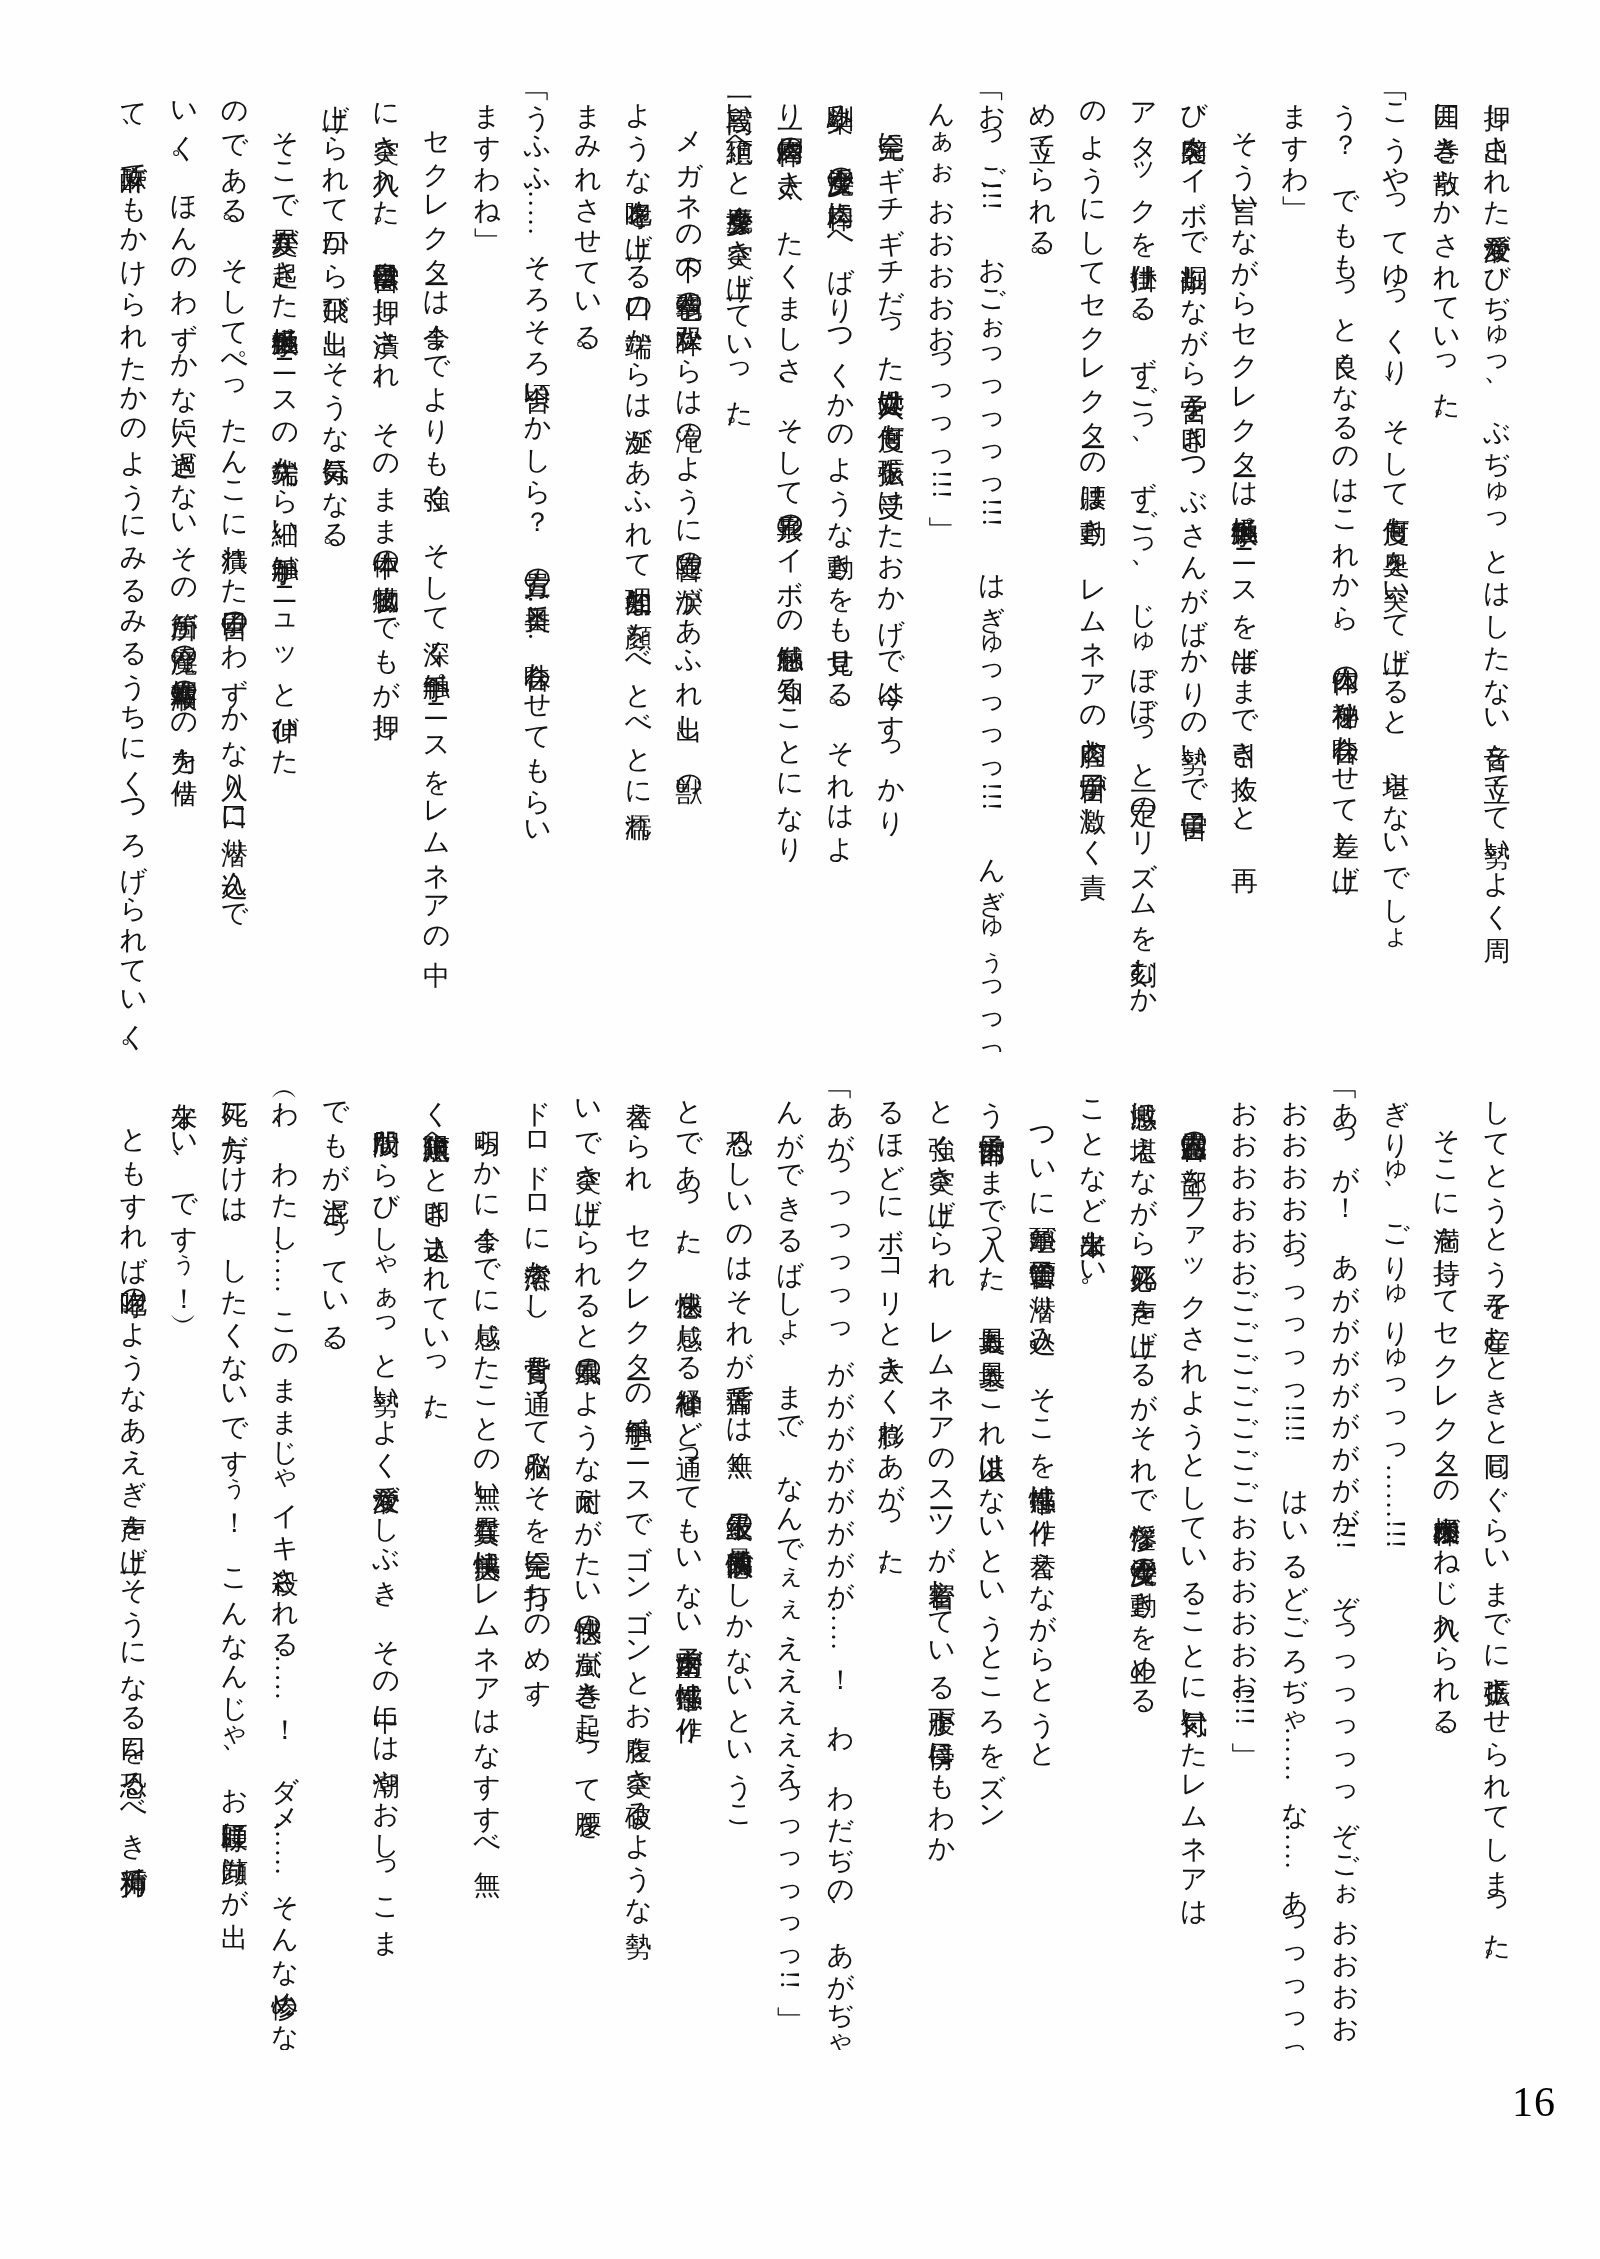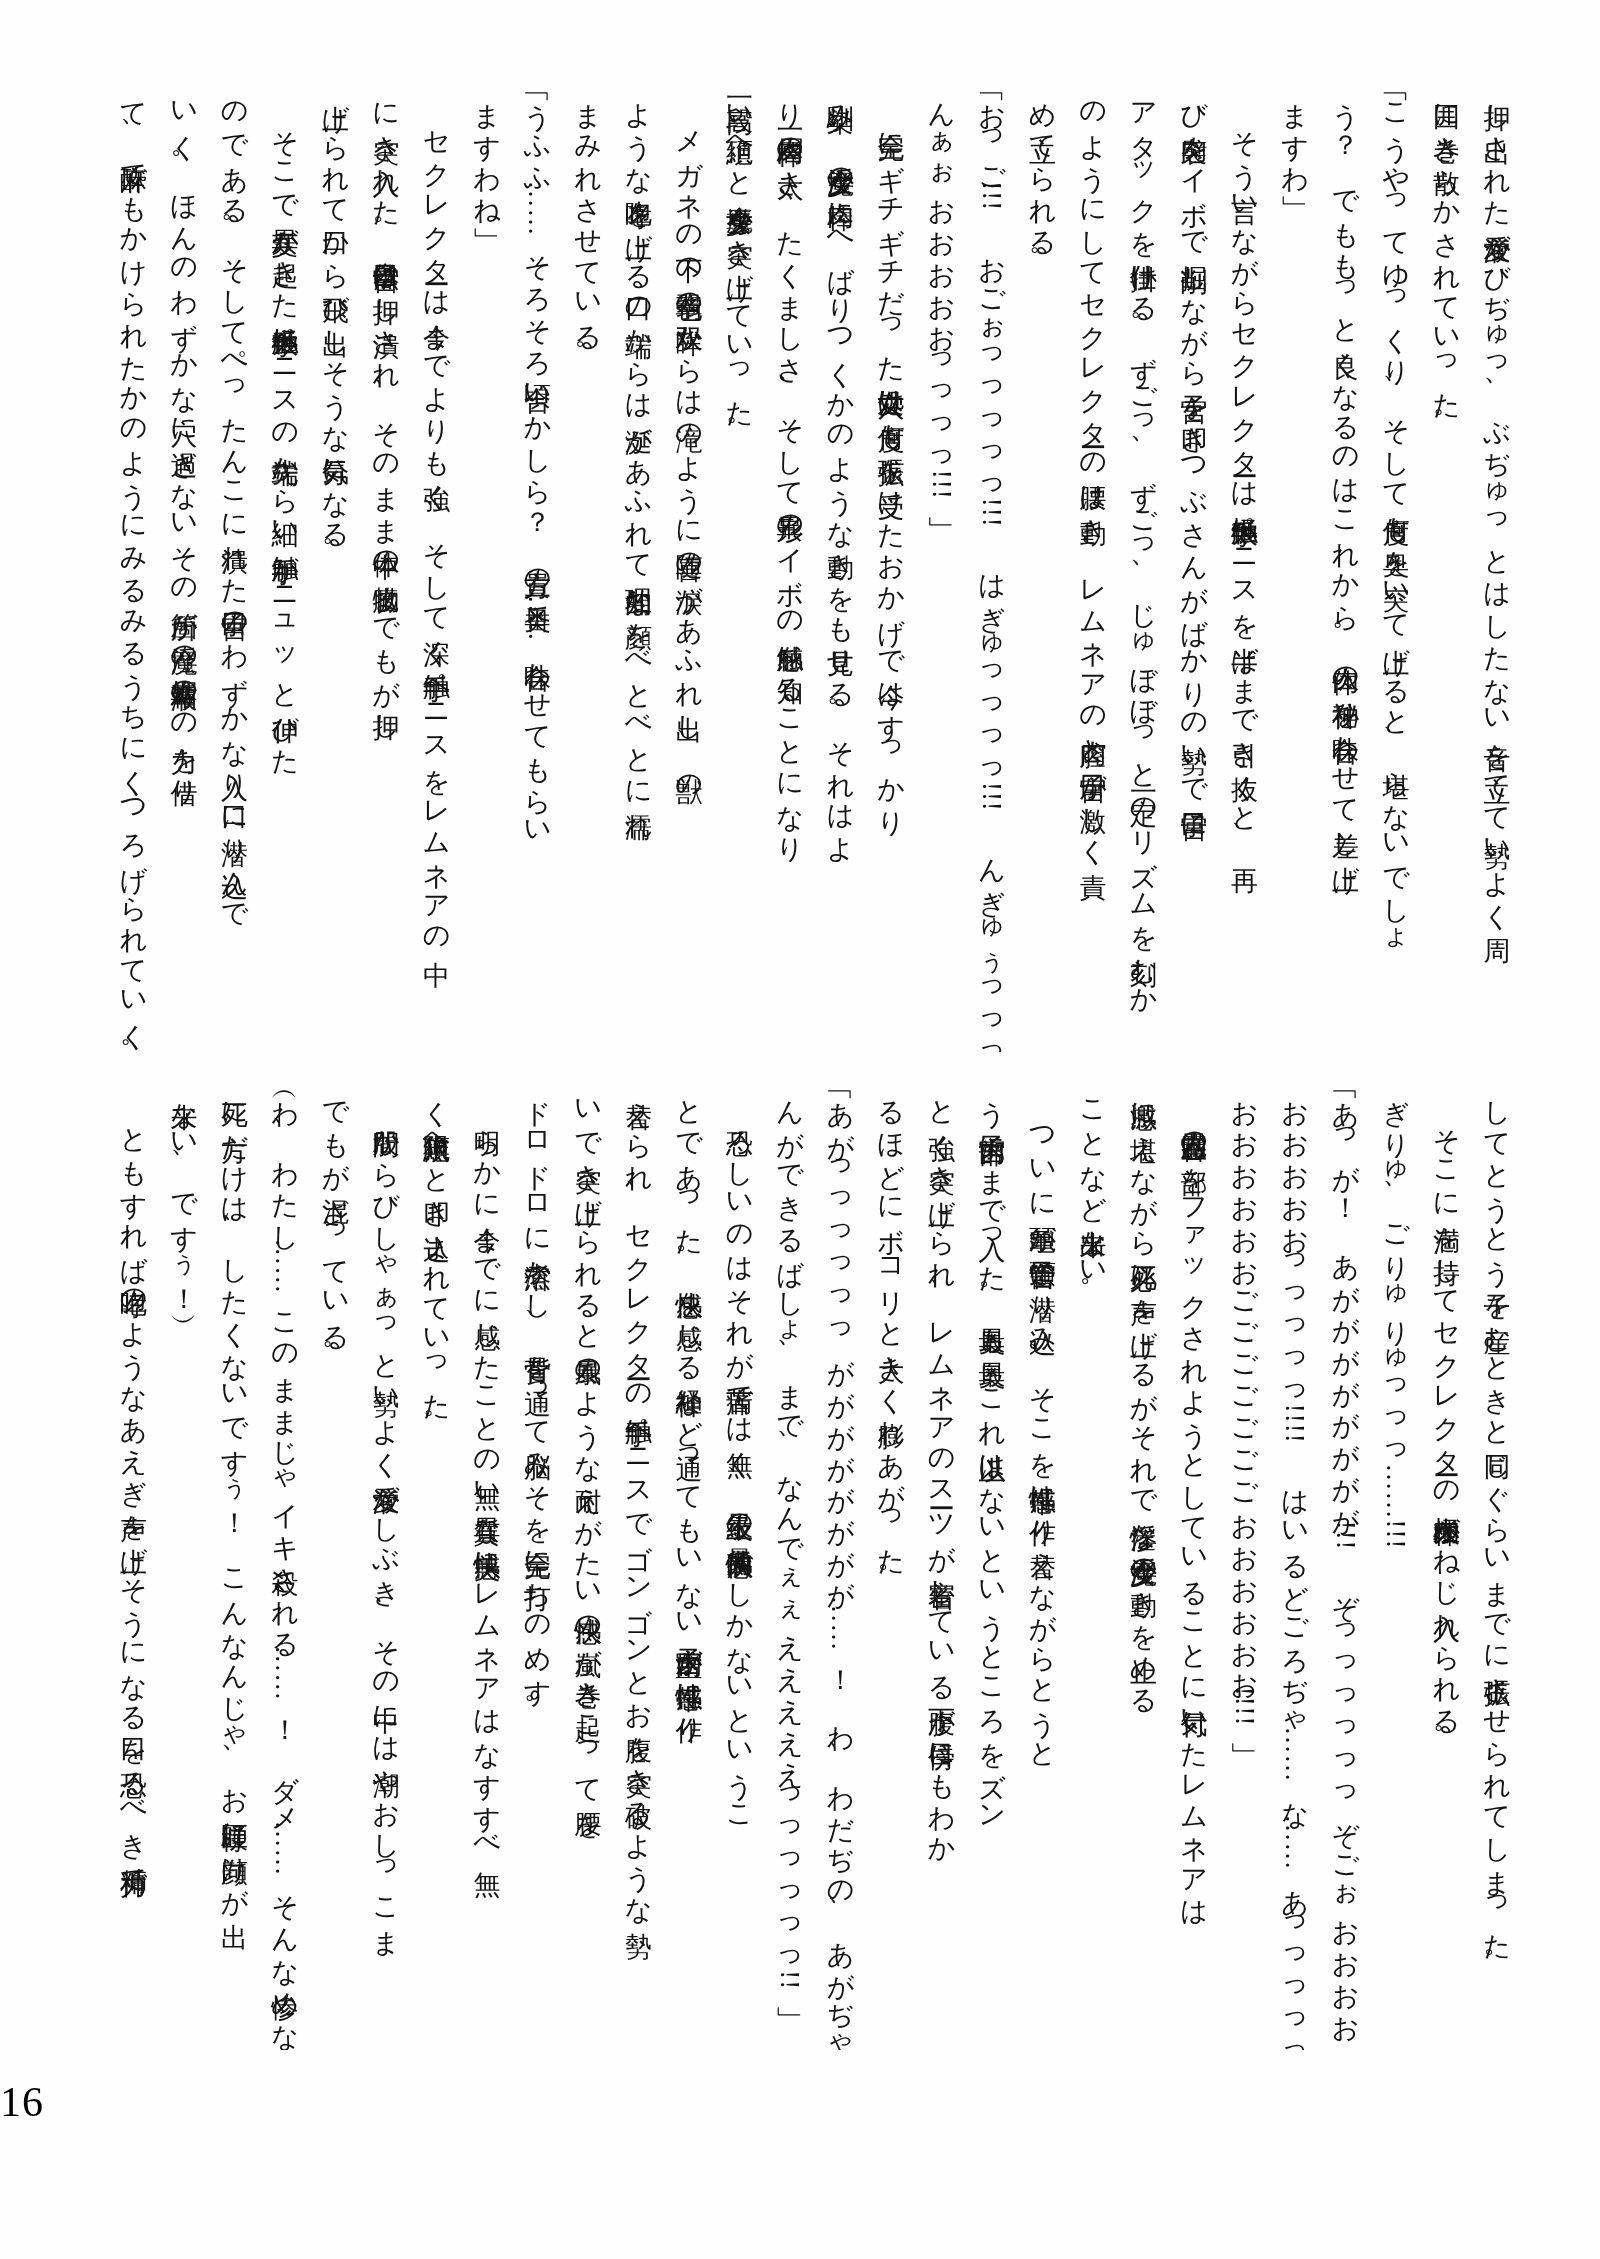--- a/index.html
+++ b/index.html
@@ -32,21 +32,21 @@
   .band-1 { top: 84px; }
   .band-2 { top: 1082px; }
   .text-column {
     
   }
   .page-number {
     position: absolute;
     top: 2078px;
     left: 0;
     width: 1556px;
-    text-align: left;
+    text-align: right;
     font-size: 42px;
     letter-spacing: 1px;
     color: #000;
   }
 </style>
 </head>
 <body>
 
 <div class="page">
   <div class="band band-1"><div class="text-column">押し出された愛液がびぢゅっ、ぶぢゅっとはしたない音を立てて勢いよく周</div><div class="text-column">囲に巻き散らかされていった。</div><div class="text-column">「こうやってゆっくり、そして何度も奥を突いて上げると、堪らないでしょ</div><div class="text-column">う？　でももっと良くなるのはこれから。肉体の神秘を味合わせて差し上げ</div><div class="text-column">ますわ」</div><div class="text-column">　そう言いながらセクレクターは極太触手ペニスを半ばまで引き抜くと、再</div><div class="text-column">び肉襞をイボで掘削しながら子宮を叩きつぶさんがばかりの勢いで子宮口に</div><div class="text-column">アタックを仕掛ける。ずごっ、ずごっ、じゅぼぼっと一定のリズムを刻むか</div><div class="text-column">のようにしてセクレクターの腰は動き、レムネアの膣肉と子宮口が激しく責</div><div class="text-column">め立てられる。</div><div class="text-column">「おっご!!!　おごぉっっっっっ!!!　はぎゅっっっっ!!!　んぎゅぅっっっっっ!!!!</div><div class="text-column">んぁぉおおおおおっっっっ!!!」</div><div class="text-column">　完全にギチギチだった処女穴は何度も拡張を受けたおかげで今はすっかり</div><div class="text-column">馴染み、淫魔少女の肉棒にへばりつくかのような動きをも見せる。それはよ</div><div class="text-column">り一層肉棒の太さ、たくましさ、そして異形のイボの感触を知ることになり</div><div class="text-column">一段高い絶頂へと魔導少女を突き上げていった。</div><div class="text-column">　メガネの下の翡翠色の双眸からは滝のように随喜の涙があふれ出し、獣の</div><div class="text-column">ような咆哮を上げる口の端からは涎があふれて理知的な顔をべとべとに濡れ</div><div class="text-column">まみれさせている。</div><div class="text-column">「うふふ……そろそろ頃合いかしら？　貴方の一番奥……味合わせてもらい</div><div class="text-column">ますわね」</div><div class="text-column">　セクレクターは今までよりも強く、そして深く触手ペニスをレムネアの中</div><div class="text-column">に突き入れた。自然子宮口は押し潰され、そのまま体中の臓物までもが押し</div><div class="text-column">上げられて口から飛び出しそうな気分になる。</div><div class="text-column">　そこで異変が起きた極太触手ペニスの先端から細い触手がニュッと伸びた</div><div class="text-column">のである。そしてぺったんこに潰れた子宮口のわずかな入り口に潜り込んで</div><div class="text-column">いく。ほんのわずかな穴に過ぎないその箇所が淫魔の媚毒粘液のの力を借り</div><div class="text-column">て、麻酔でもかけられたかのようにみるみるうちにくつろげられていく。そ</div></div>

